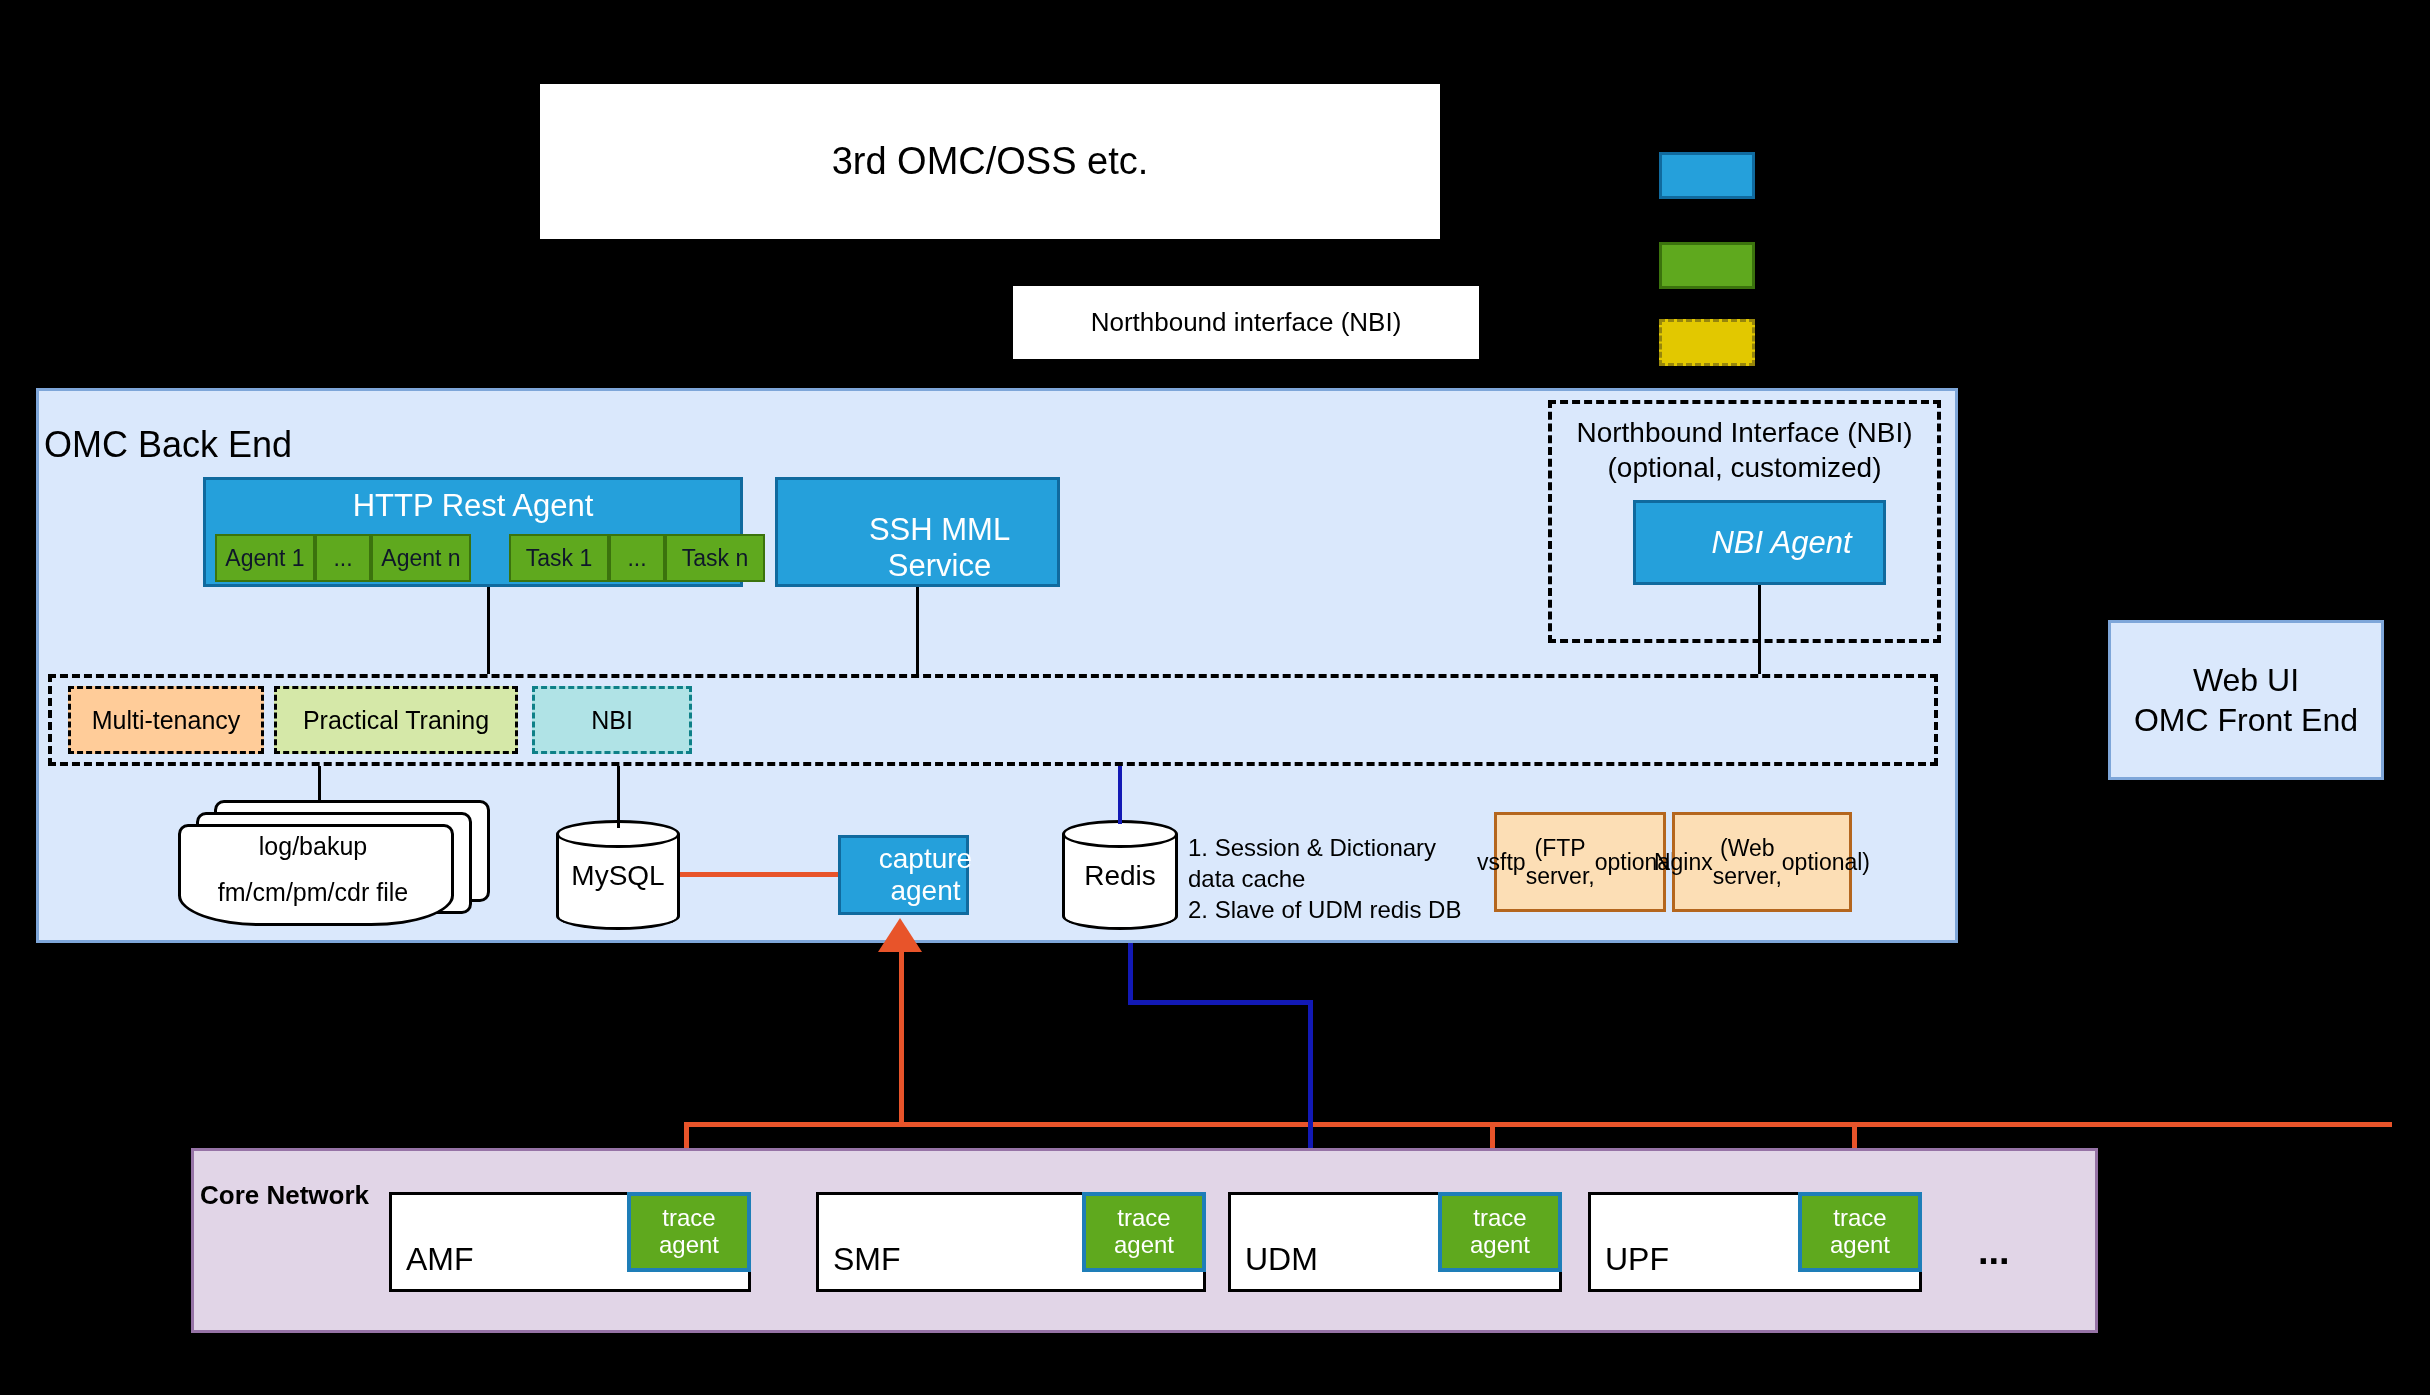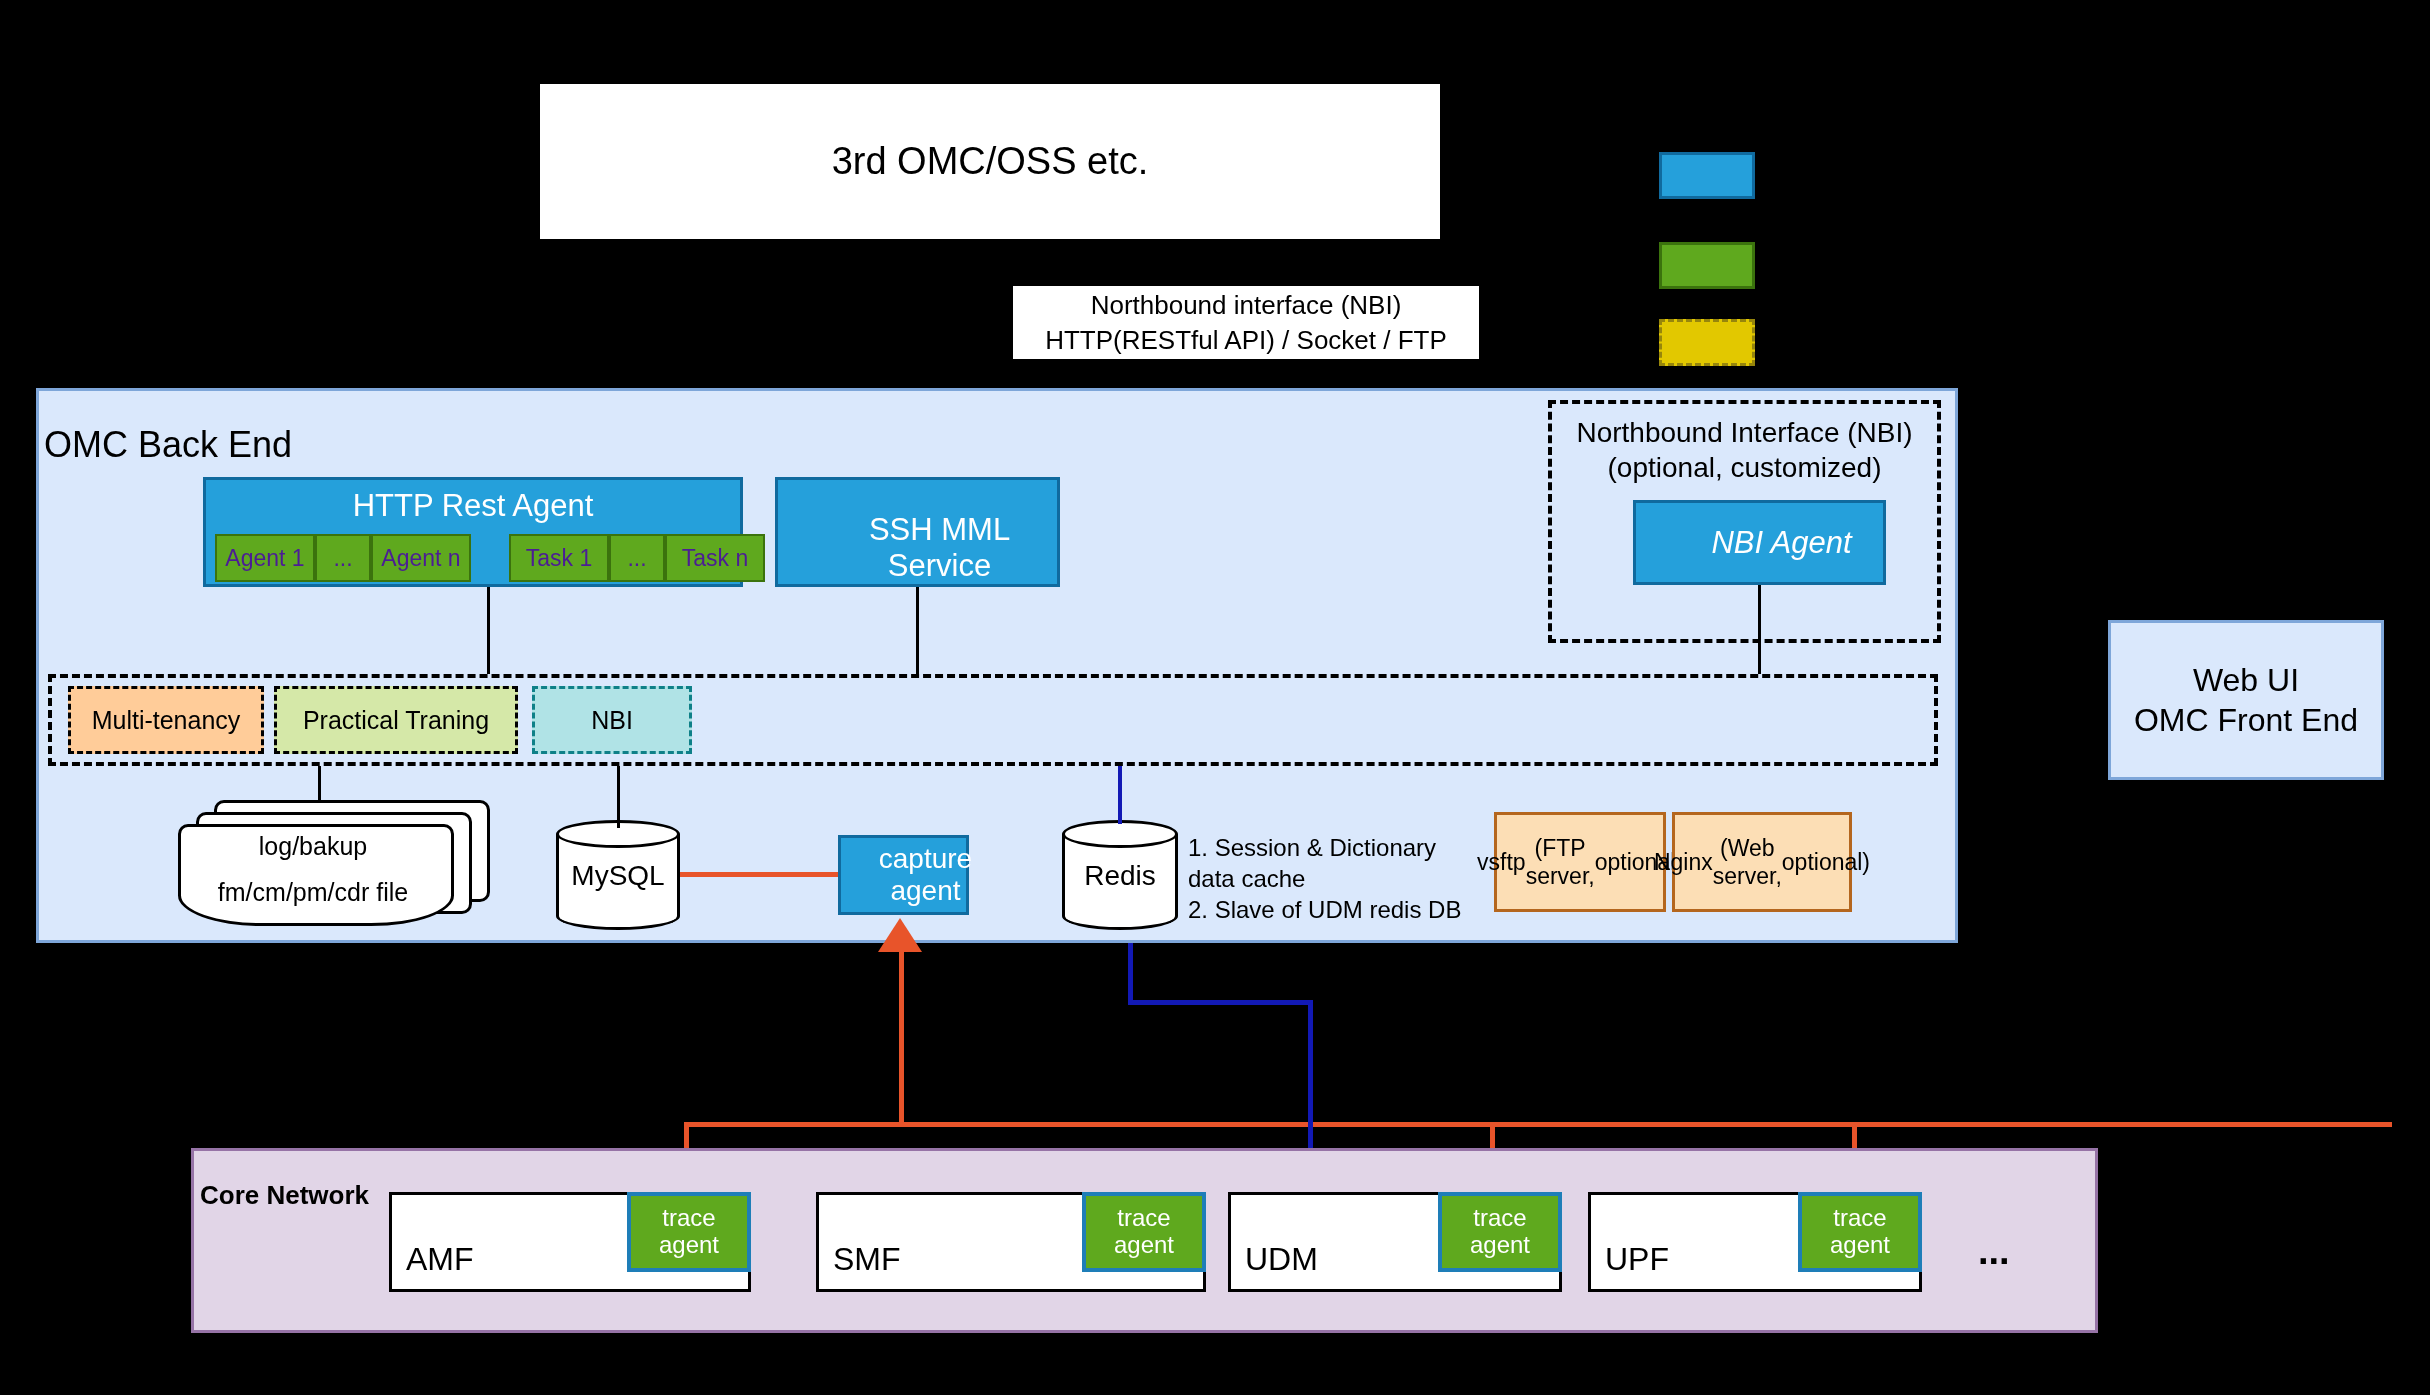--- a/index.html
+++ b/index.html
@@ -24,21 +24,21 @@
   #omc-backend{left:36px;top:388px;width:1922px;height:555px;
                background:#DAE8FC;border:3px solid #7EA6D9;}
   #omc-backend-title{left:44px;top:424px;font-size:36px;}
 
   
   .blue-box{background:#25A0DB;border:3px solid #106A9E;color:#fff;padding-left:44px;}
   #http-rest-agent{left:203px;top:477px;width:540px;height:110px;}
   #http-rest-agent-label{position:absolute;left:0;right:0;top:8px;text-align:center;
                          font-size:31px;}
   .sub-group{position:absolute;display:flex;top:54px;height:48px;}
-  .sub-cell{background:#5FA91E;border:2px solid #3B730D;color:#4c1d95;font-size:23px;
+  .sub-cell{background:#5FA91E;border:2px solid #3B730D;color:#0f172a;font-size:23px;
             display:flex;align-items:center;justify-content:center;}
   #agent-group{left:9px;}
   #task-group{left:303px;}
   .cell-w{width:96px;}
   .cell-dots{width:52px;}
 
   #ssh-mml{left:775px;top:477px;width:285px;height:110px;font-size:31px;
            align-items:flex-end;padding-top:10px;}
 
   
@@ -118,21 +118,20 @@
 </style>
 </head>
 <body>
 
 <div class="abs ctr" id="third-party-box">
   <span>3rd OMC/OSS etc.</span>
 </div>
 
 <div class="abs ctr" id="nbi-proto-box">
   <span>Northbound interface (NBI)</span>
-  <span>HTTP(RESTful API) / Socket / FTP</span>
 </div>
 
 <div class="abs ln ln-v" style="left:989px;top:239px;height:47px;"></div>
 <div class="abs ln ln-v" style="left:989px;top:359px;height:29px;"></div>
 
 <div class="abs legend-sw" id="legend-blue"></div>
 <div class="abs legend-sw" id="legend-green"></div>
 <div class="abs legend-sw" id="legend-yellow"></div>
 
 <div class="abs" id="omc-backend"></div>

